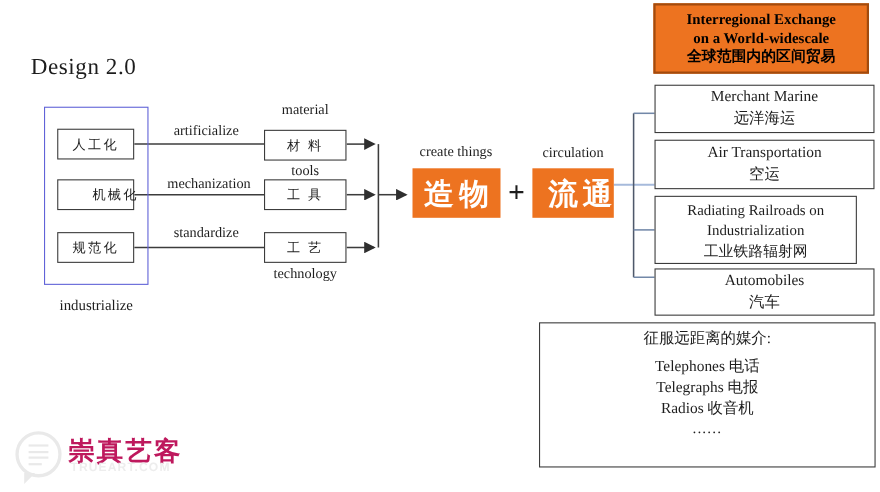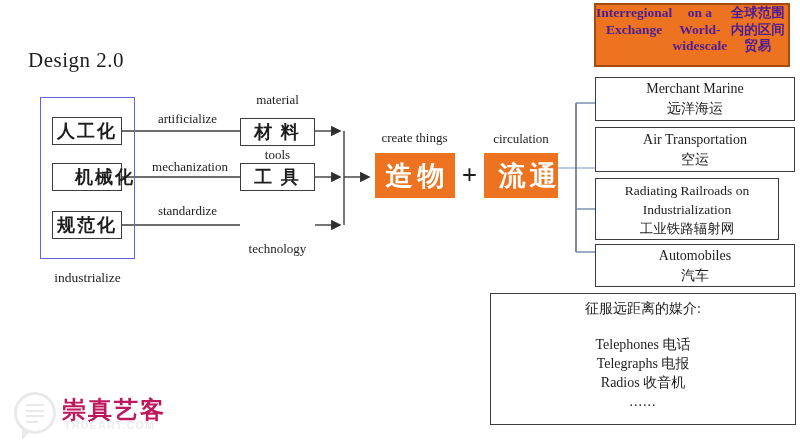--- a/index.html
+++ b/index.html
@@ -12,50 +12,50 @@
   .wires { position:absolute; left:0; top:0; width:800px; height:447px; pointer-events:none; }
 
   .title { font-size:21px; letter-spacing:.5px; }
 
   .frame { border:1.6px solid var(--blue-frame,#6163d8); }
 
   .cell {
     border:1.4px solid var(--box-border,#3c3c3c); background:#fff;
     display:flex; align-items:center; justify-content:center;
   }
-  .zh { font-size:18px; font-weight:700; letter-spacing:2px; white-space:pre; }
+  .zh { font-size:12px; font-weight:400; letter-spacing:2px; white-space:pre; }
 
   .cap  { font-size:13px; text-align:center; }
   .proc { font-size:13px; text-align:center; }
 
   .obox {
     background:var(--orange,#ed7320); color:#fff; font-weight:700;
     display:flex; align-items:center; justify-content:center; white-space:pre;
   }
   .obig { font-size:27px; letter-spacing:5px; padding-left:5px; }
   .plus { font-size:27px; font-weight:700; text-align:center; }
 
   .xchg {
     background:var(--orange,#ed7320); border:2px solid var(--orange-border,#a24b0e);
-    color:#4c1d95; font-weight:700; font-size:13.5px; line-height:16.5px;
-    text-align:center; display:flex; flex-direction:row; justify-content:center;
+    color:#000000; font-weight:700; font-size:13.5px; line-height:16.5px;
+    text-align:center; display:flex; flex-direction:column; justify-content:center;
   }
 
   .tbox {
     border:1.5px solid var(--box-border,#3c3c3c); background:#fff;
     font-size:14px; line-height:20px; text-align:center;
     display:flex; flex-direction:column; justify-content:center;
   }
   .tbox.three { line-height:19px; font-size:13.5px; }
 
   .dbox {
     border:1.5px solid var(--box-border,#3c3c3c); background:#fff;
     font-size:14px; line-height:19px; text-align:center; padding-top:5px;
   }
-  .dgap { margin-top:17px; }
+  .dgap { margin-top:6px; }
   .dots { letter-spacing:1px; }
 
   .line-black { stroke:var(--box-border,#3c3c3c); stroke-width:1.4; }
   .line-slate { stroke:#4e586a; stroke-width:1.4; }
   .line-blue  { stroke:var(--wire-blue,#7288a8); stroke-width:1.4; }
   .line-lblue { stroke:var(--wire-light-blue,#a6badb); stroke-width:1.7; }
   .wm-logo { width:42px; height:42px; border:3px solid #e9e9e9; border-radius:50%; position:absolute; }
   .wm-logo i { display:block; position:absolute; left:9px; height:2.4px; background:#e9e9e9; }
   .wm-tail { position:absolute; width:0; height:0; border-style:solid;
              border-width:10px 10px 0 0; border-color:#e9e9e9 transparent transparent transparent; }
@@ -118,20 +118,23 @@
   <div class="abs cap" style="left:240px; top:92px; width:75px;">material</div>
   <div class="abs cell" style="left:240px; top:118px; width:75px; height:28px;">
     <span class="zh">材 料</span>
   </div>
 
   <div class="abs cap" style="left:240px; top:147px; width:75px;">tools</div>
   <div class="abs cell" style="left:240px; top:163px; width:75px; height:28px;">
     <span class="zh">工 具</span>
   </div>
 
+  <div class="abs cell" style="left:240px; top:211px; width:75px; height:28px;">
+    <span class="zh">工 艺</span>
+  </div>
   <div class="abs cap" style="left:240px; top:241px; width:75px;">technology</div>
 
   <div class="abs cap" style="left:367px; top:130px; width:95px;">create things</div>
   <div class="abs obox obig" style="left:375px; top:153px; width:80px; height:45px;">造物</div>
 
   <div class="abs plus" style="left:457px; top:160px; width:25px;">+</div>
 
   <div class="abs cap" style="left:481px; top:131px; width:80px;">circulation</div>
   <div class="abs obox obig" style="left:484px; top:153px; width:74px; height:45px; letter-spacing:4px; padding-left:17px;">流通</div>
 

